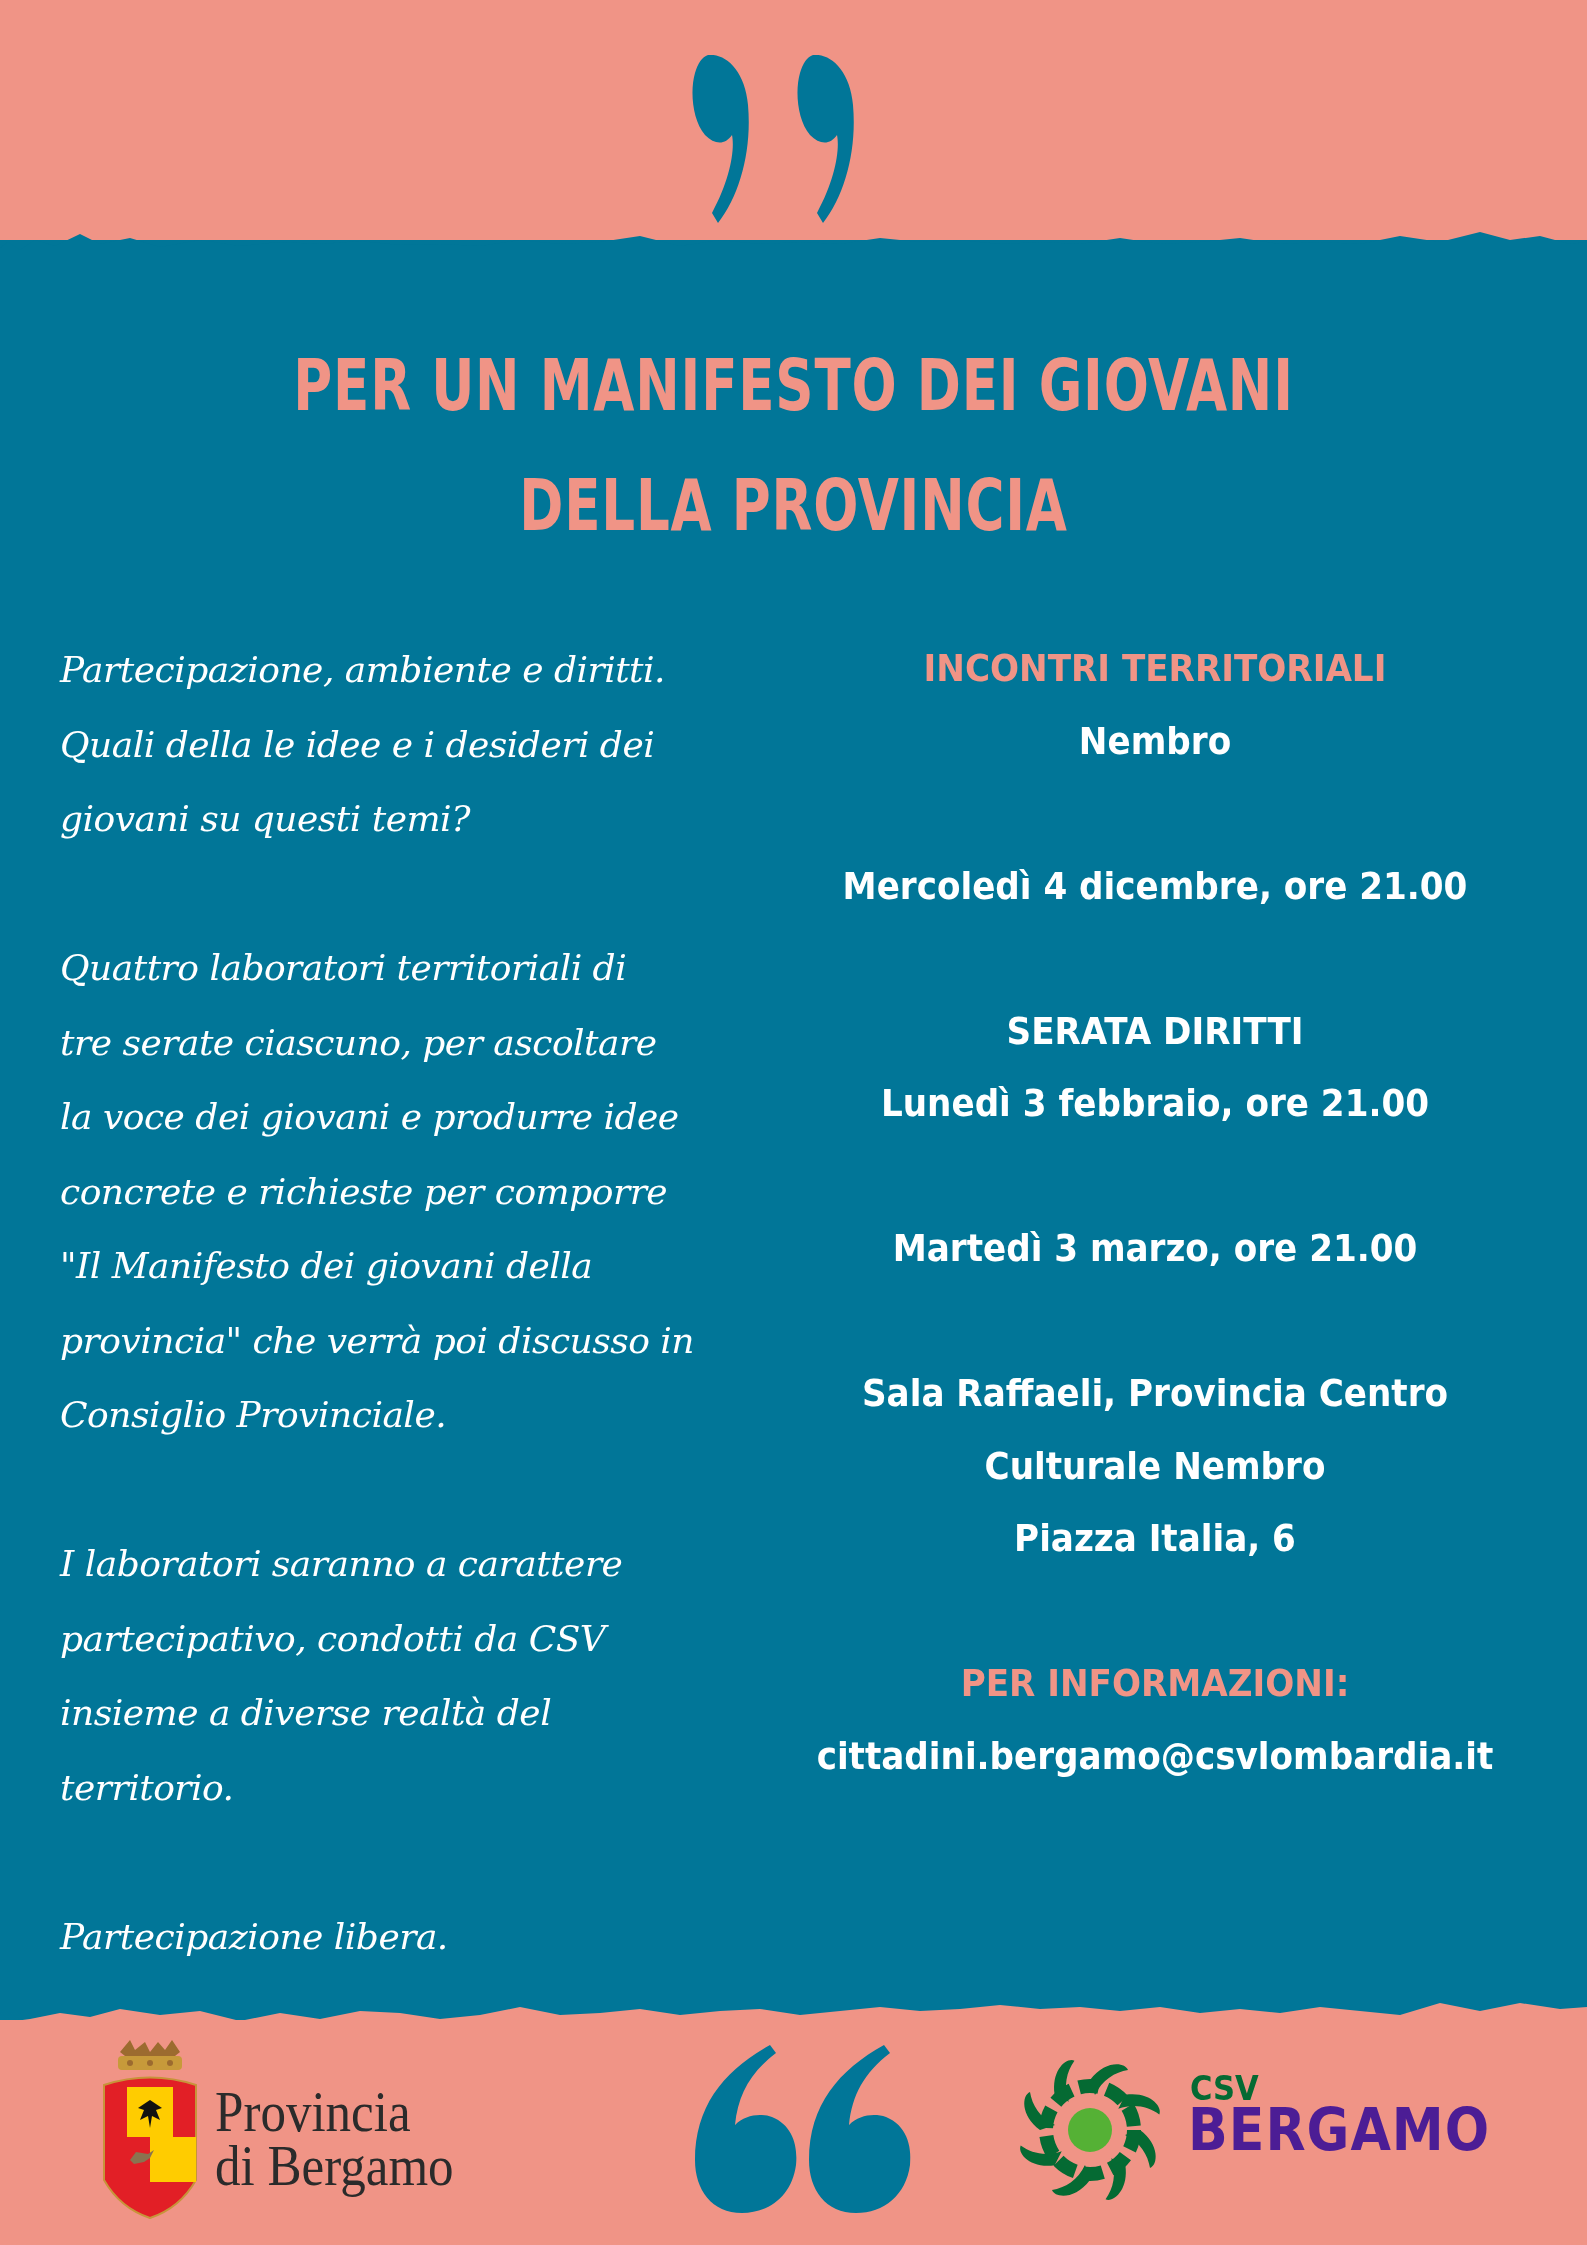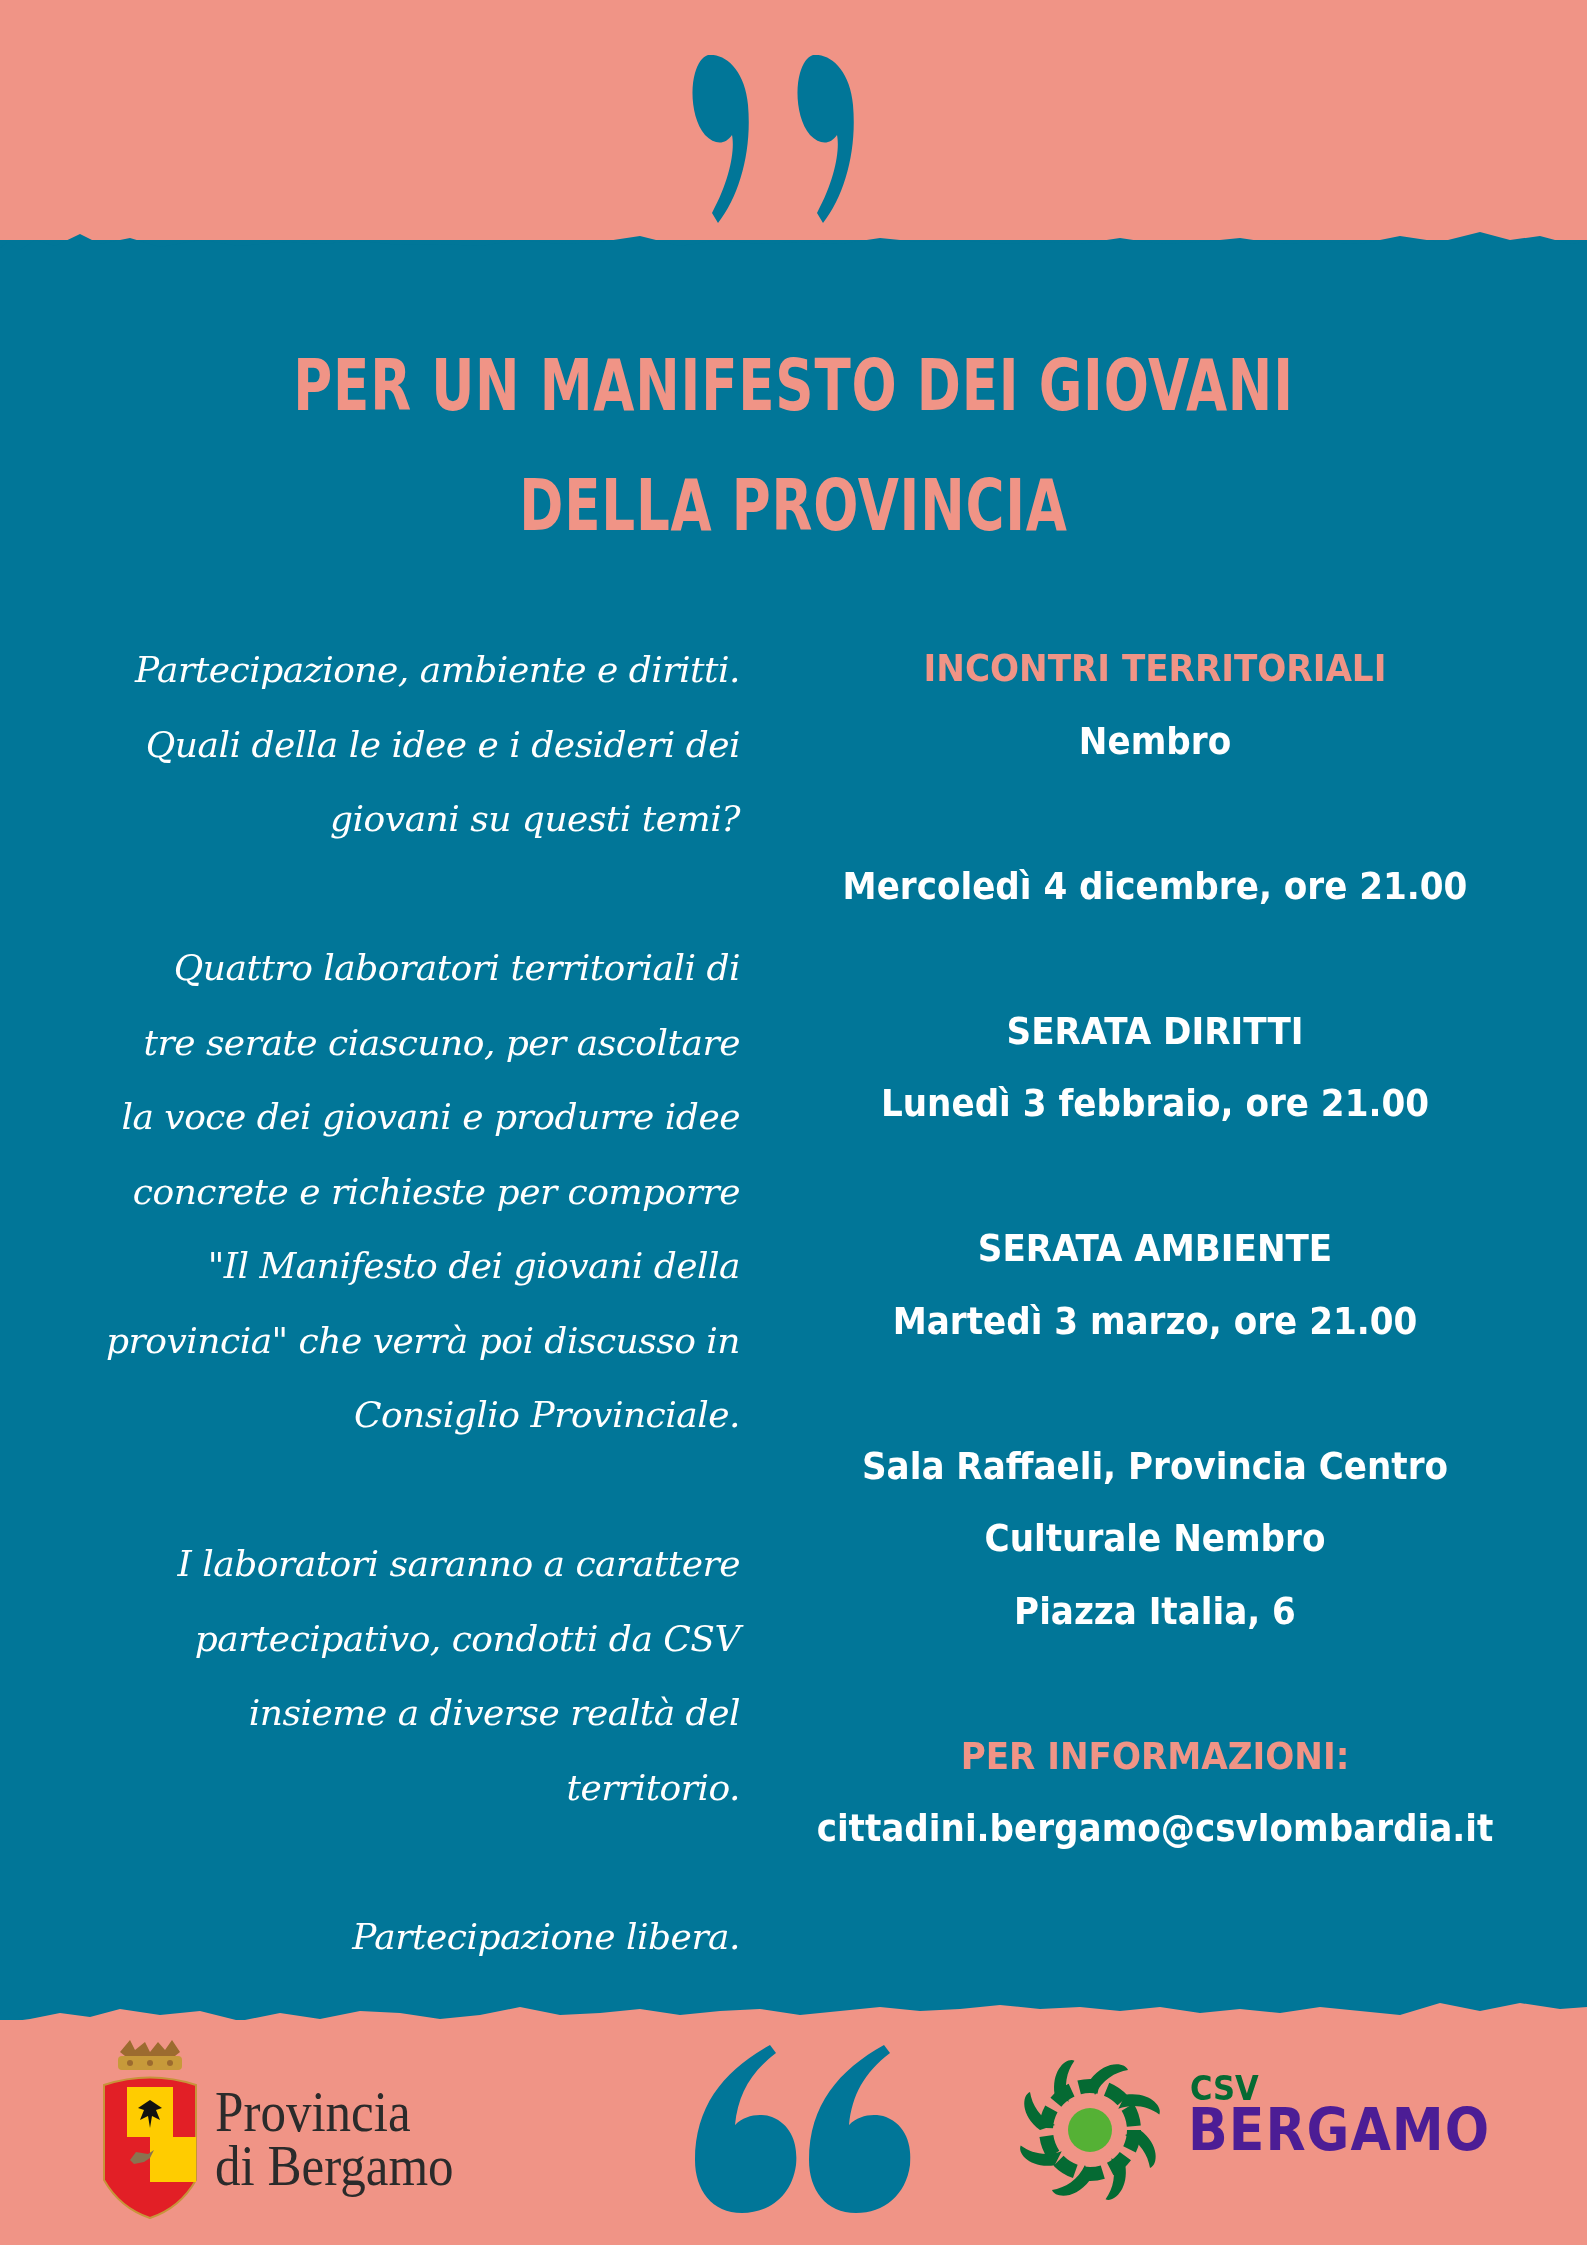--- a/index.html
+++ b/index.html
@@ -41,21 +41,21 @@
     .title div { white-space: nowrap; }
     .left-col {
       position: absolute; left: 60px; top: 633px; width: 680px;
       color: #ffffff;
       font-family: "DejaVu Serif", serif;
       font-style: italic;
       font-size: 36px;
       line-height: 74.5px;
       letter-spacing: -0.5px;
     }
-    .left-col .para { margin-bottom: 74.5px; white-space: nowrap; text-align: right; }
+    .left-col .para { margin-bottom: 74.5px; white-space: nowrap; }
     .left-col .line { display: block; white-space: nowrap; }
     .right-col {
       position: absolute; left: 790px; top: 632px; width: 730px;
       text-align: center;
       color: #ffffff;
       font-family: "DejaVu Sans Condensed", "DejaVu Sans", sans-serif;
       font-weight: bold;
       font-size: 38px;
       line-height: 72.5px;
     }
@@ -143,21 +143,20 @@
   <div>
     <span class="line">Mercoledì 4 dicembre, ore 21.00</span>
   </div>
   <div class="gap"></div>
   <div>
     <span class="line">SERATA DIRITTI</span>
     <span class="line">Lunedì 3 febbraio, ore 21.00</span>
   </div>
   <div class="gap"></div>
   <div>
-    <span class="line">SERATA AMBIENTE</span>
     <span class="line">Martedì 3 marzo, ore 21.00</span>
   </div>
   <div class="gap"></div>
   <div>
     <span class="line">Sala Raffaeli, Provincia Centro</span>
     <span class="line">Culturale Nembro</span>
     <span class="line">Piazza Italia, 6</span>
   </div>
   <div class="gap"></div>
   <span class="line accent">PER INFORMAZIONI:</span>

